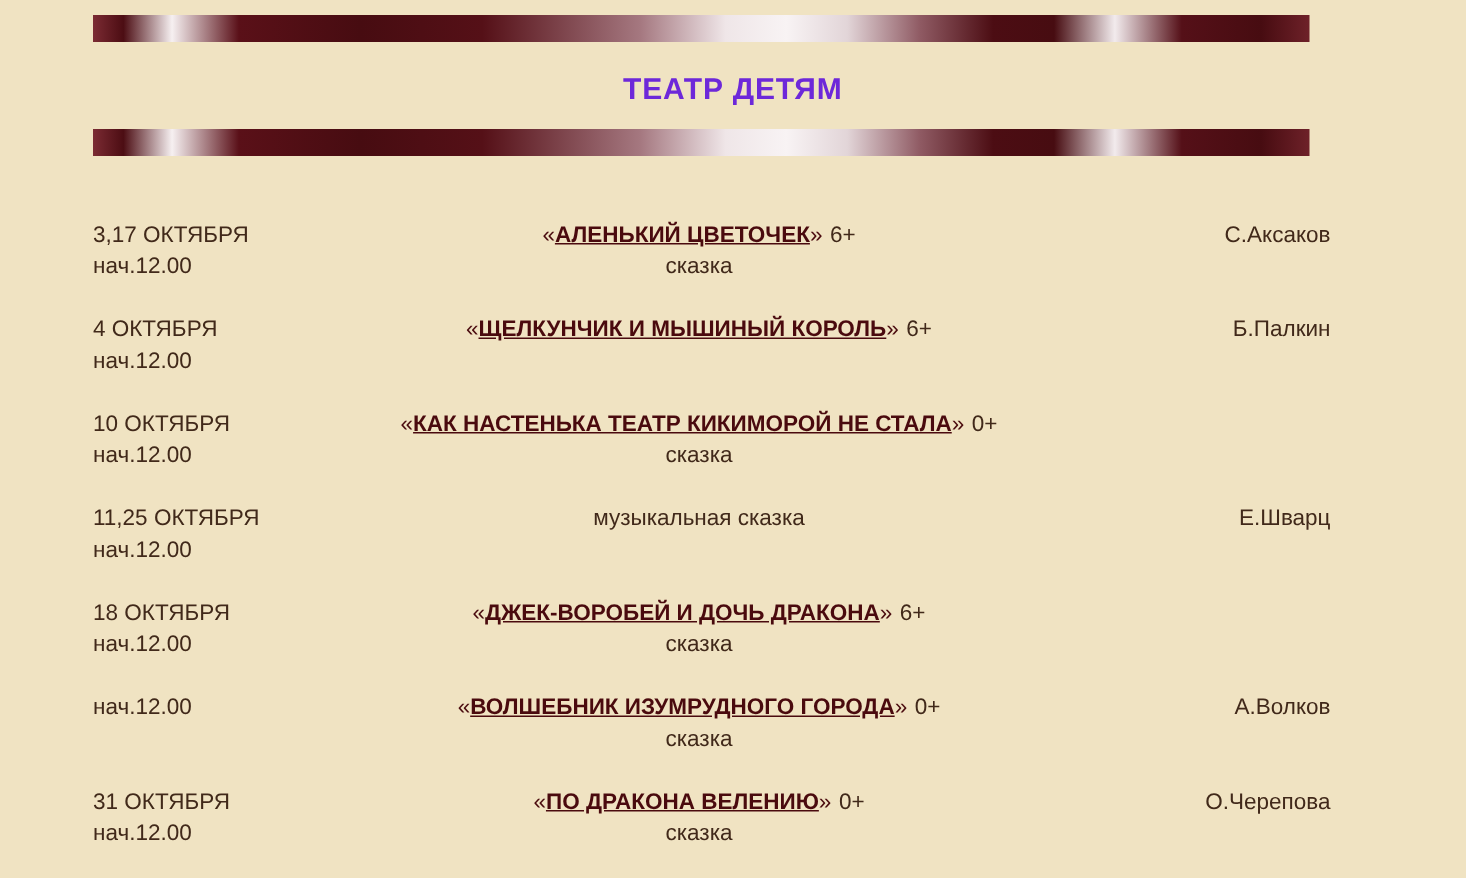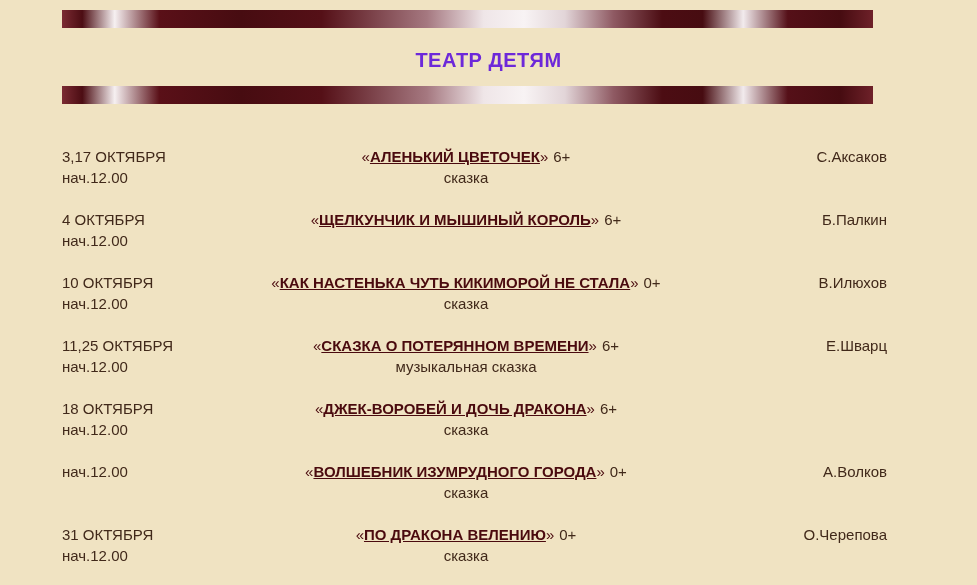--- a/index.html
+++ b/index.html
@@ -86,33 +86,31 @@
     </div>
     <div class="cell-author">Б.Палкин</div>
   </div>
 
   <div class="show-row">
     <div class="cell-date">
       <div>10 ОКТЯБРЯ</div>
       <div>нач.12.00</div>
     </div>
     <div class="cell-main">
-      <div><span class="quote">«</span><a href="#" class="show-title-link">КАК НАСТЕНЬКА ЧУТЬ КИКИМОРОЙ НЕ СТАЛА</a><span class="quote">»</span><span class="age">0+</span></div>
+      <div><span class="quote">«</span><a href="#" class="show-title-link">КАК НАСТЕНЬКА ТЕАТР КИКИМОРОЙ НЕ СТАЛА</a><span class="quote">»</span><span class="age">0+</span></div>
       <div>сказка</div>
     </div>
-    <div class="cell-author">В.Илюхов</div>
   </div>
 
   <div class="show-row">
     <div class="cell-date">
       <div>11,25 ОКТЯБРЯ</div>
       <div>нач.12.00</div>
     </div>
     <div class="cell-main">
-      <div><span class="quote">«</span><a href="#" class="show-title-link">СКАЗКА О ПОТЕРЯННОМ ВРЕМЕНИ</a><span class="quote">»</span><span class="age">6+</span></div>
       <div>музыкальная сказка</div>
     </div>
     <div class="cell-author">Е.Шварц</div>
   </div>
 
   <div class="show-row">
     <div class="cell-date">
       <div>18 ОКТЯБРЯ</div>
       <div>нач.12.00</div>
     </div>

